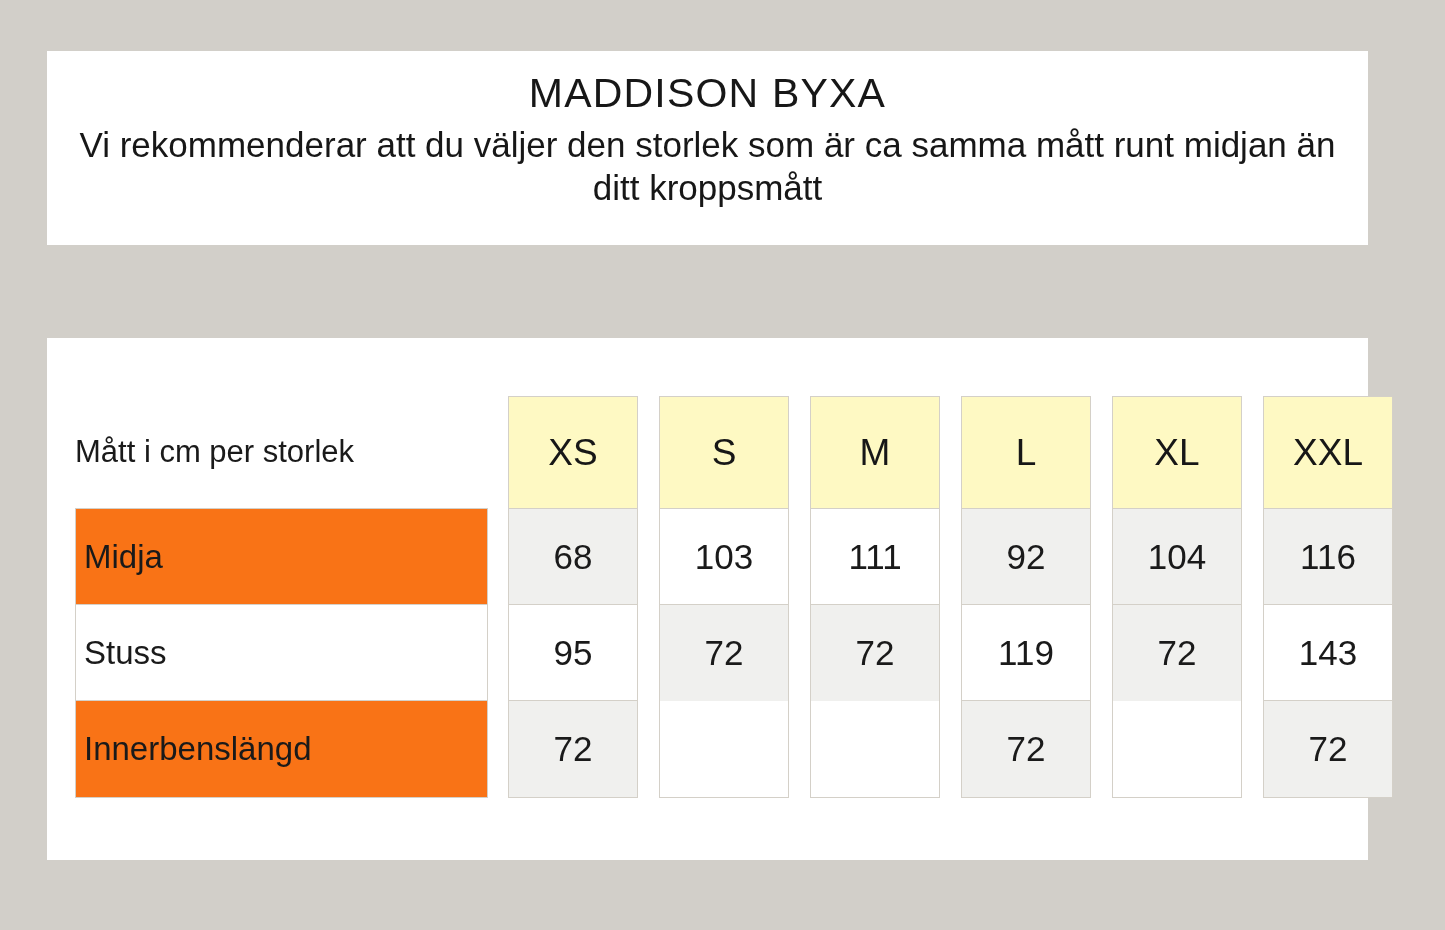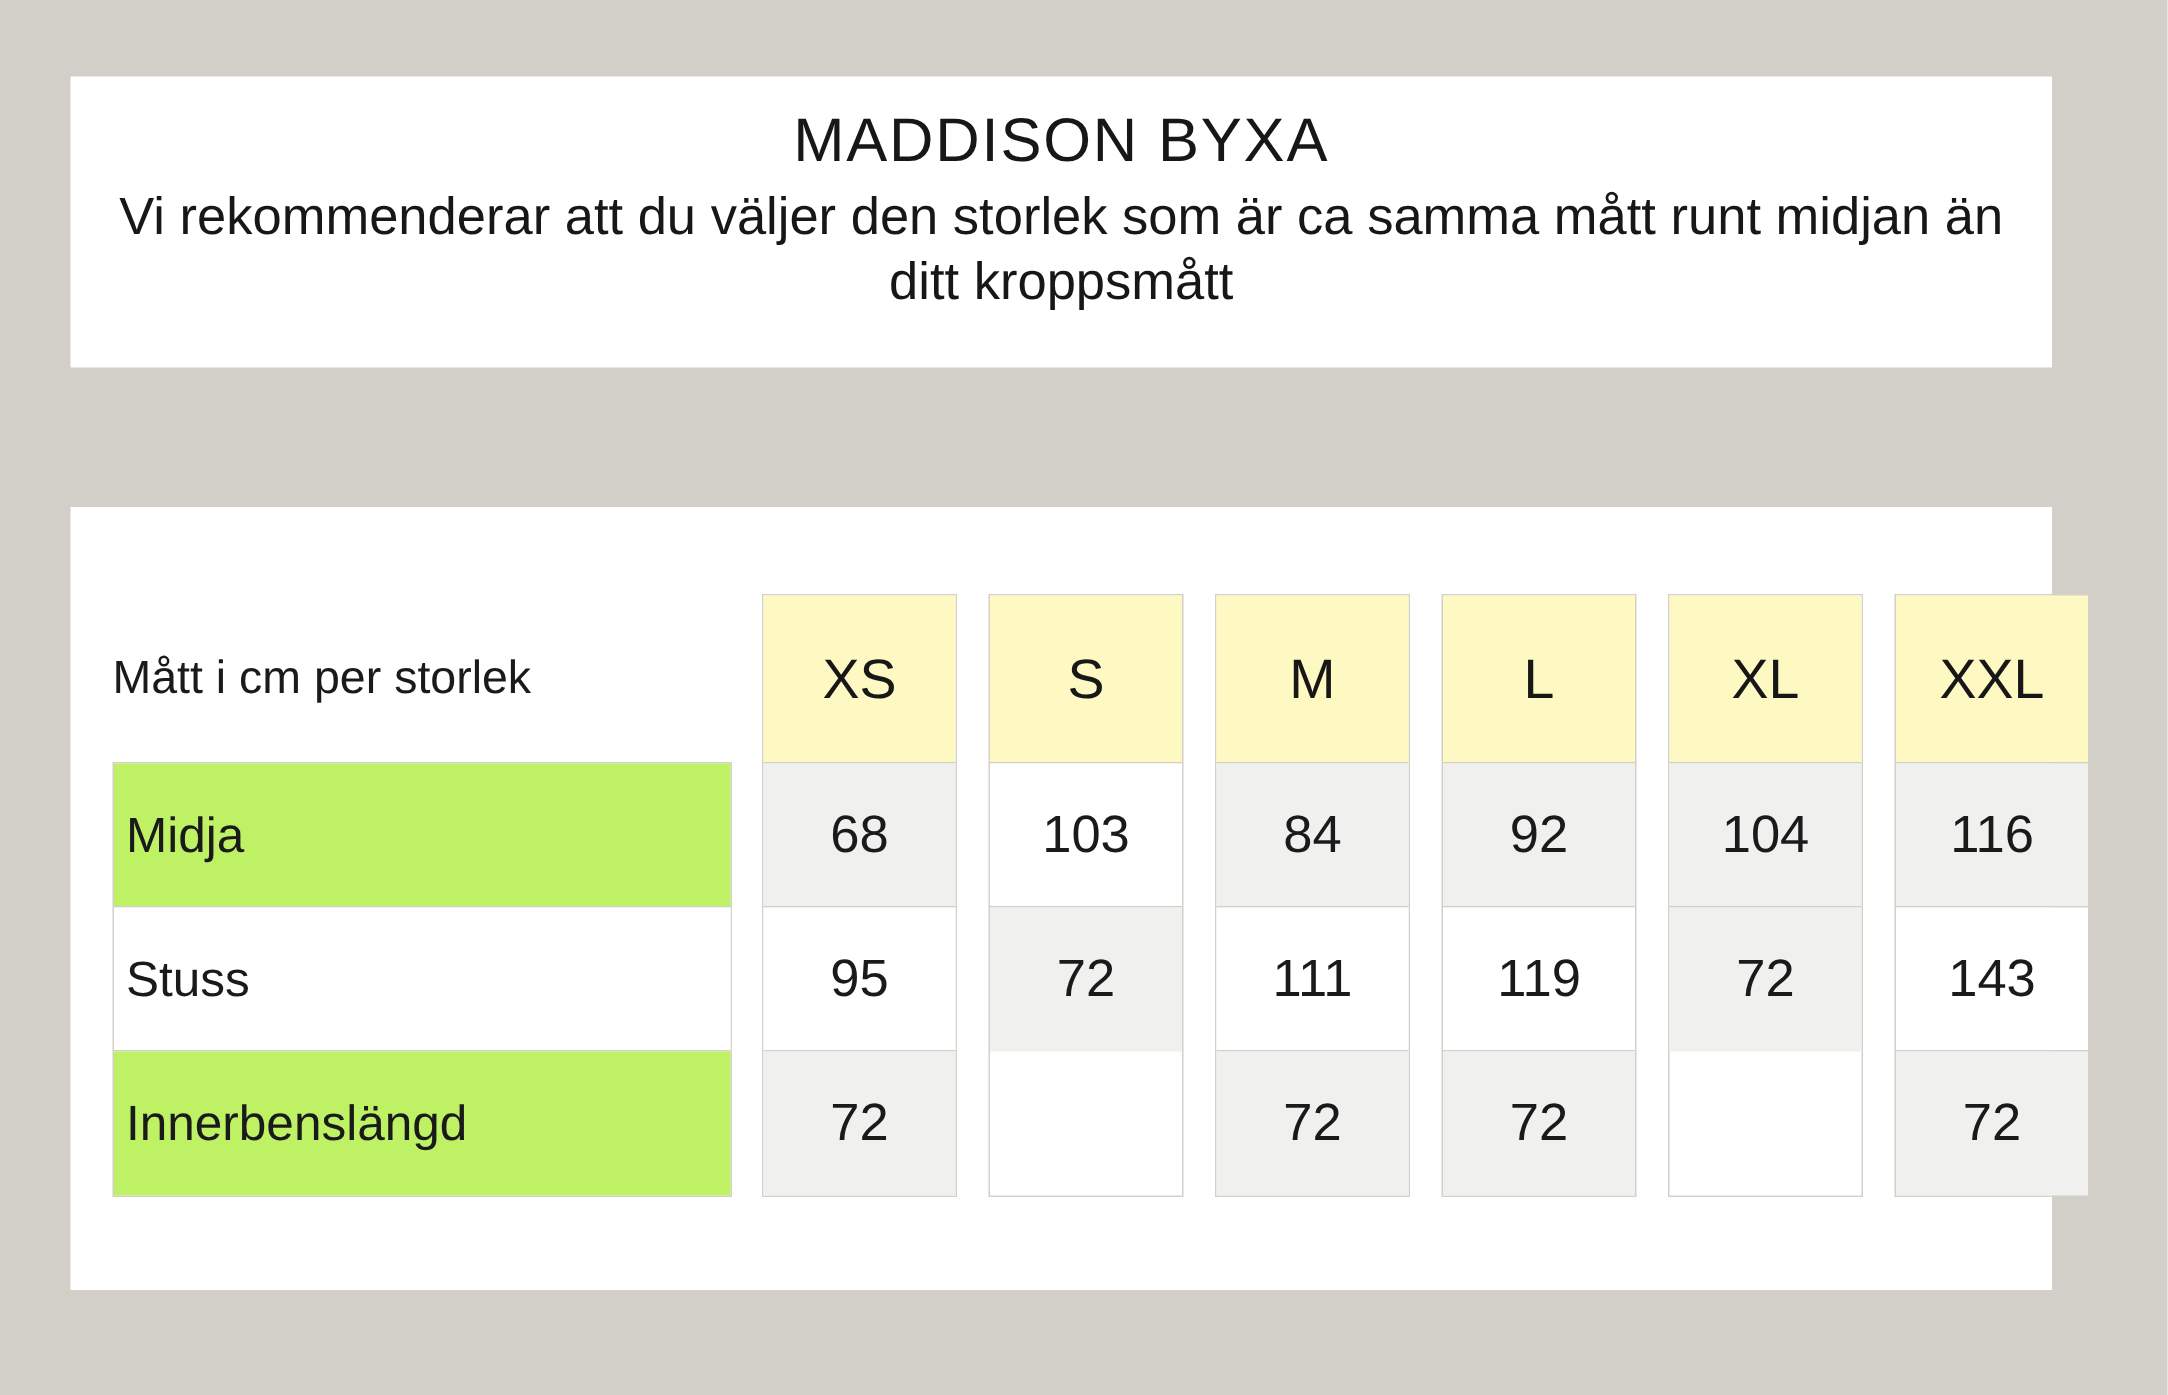--- a/index.html
+++ b/index.html
@@ -109,21 +109,21 @@
     box-sizing: border-box;
     display: flex;
     align-items: center;
     padding-left: 8px;
     font-size: 33px;
     font-weight: 300;
     color: #1a1a1a;
     border-bottom: 1px solid #d4d0c8;
   }
   .label-cell:last-child { border-bottom: none; }
-  .label-cell.shade { background: #bef264; }
+  .label-cell.shade { background: #f97316; }
   .label-cell.plain { background: #ffffff; }
 
   
   .size-cols {
     display: flex;
     flex: 1 1 auto;
     justify-content: space-between;
     margin-left: 20px;
   }
 
@@ -198,21 +198,20 @@
         </div>
 
         <div class="size-col">
           <div class="size-head">S</div>
           <div class="size-cell plain">103</div>
           <div class="size-cell shade">72</div>
         </div>
 
         <div class="size-col">
           <div class="size-head">M</div>
-          <div class="size-cell shade">84</div>
           <div class="size-cell plain">111</div>
           <div class="size-cell shade">72</div>
         </div>
 
         <div class="size-col">
           <div class="size-head">L</div>
           <div class="size-cell shade">92</div>
           <div class="size-cell plain">119</div>
           <div class="size-cell shade">72</div>
         </div>

